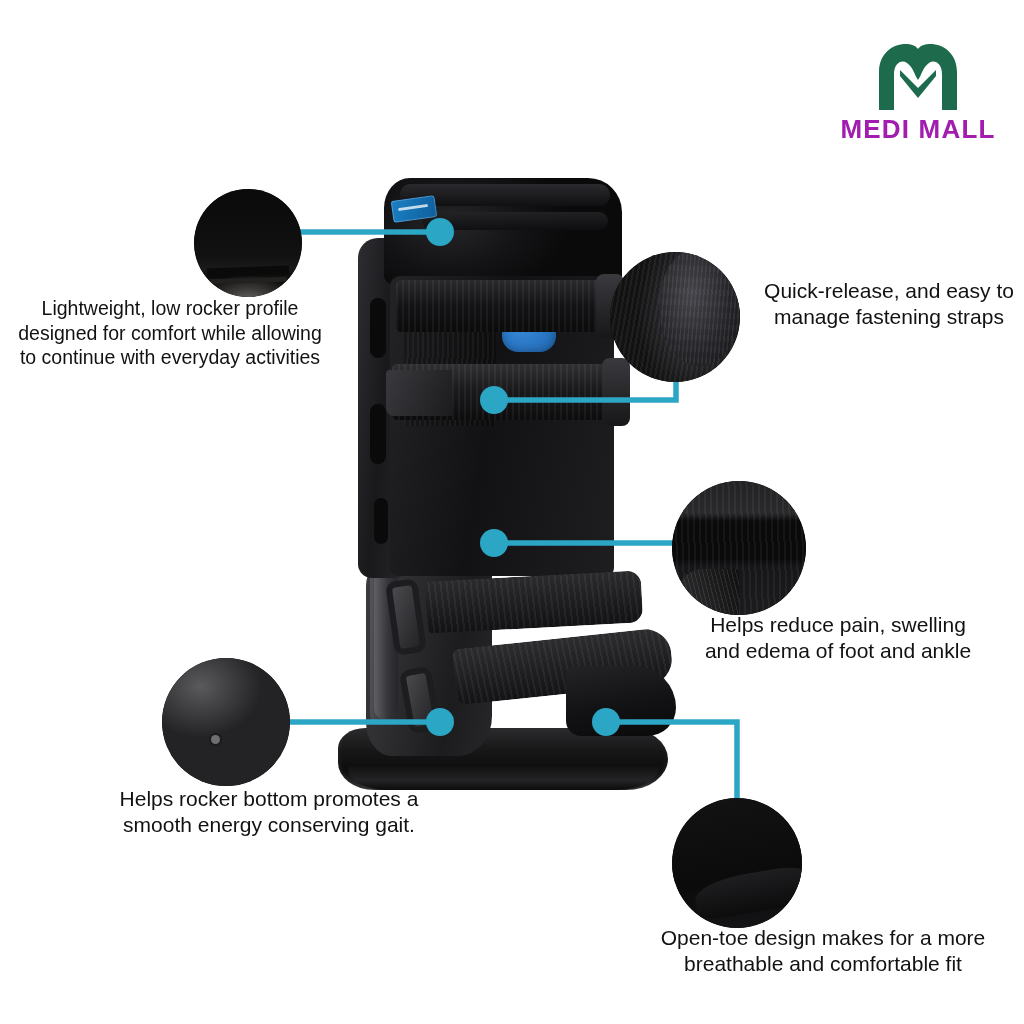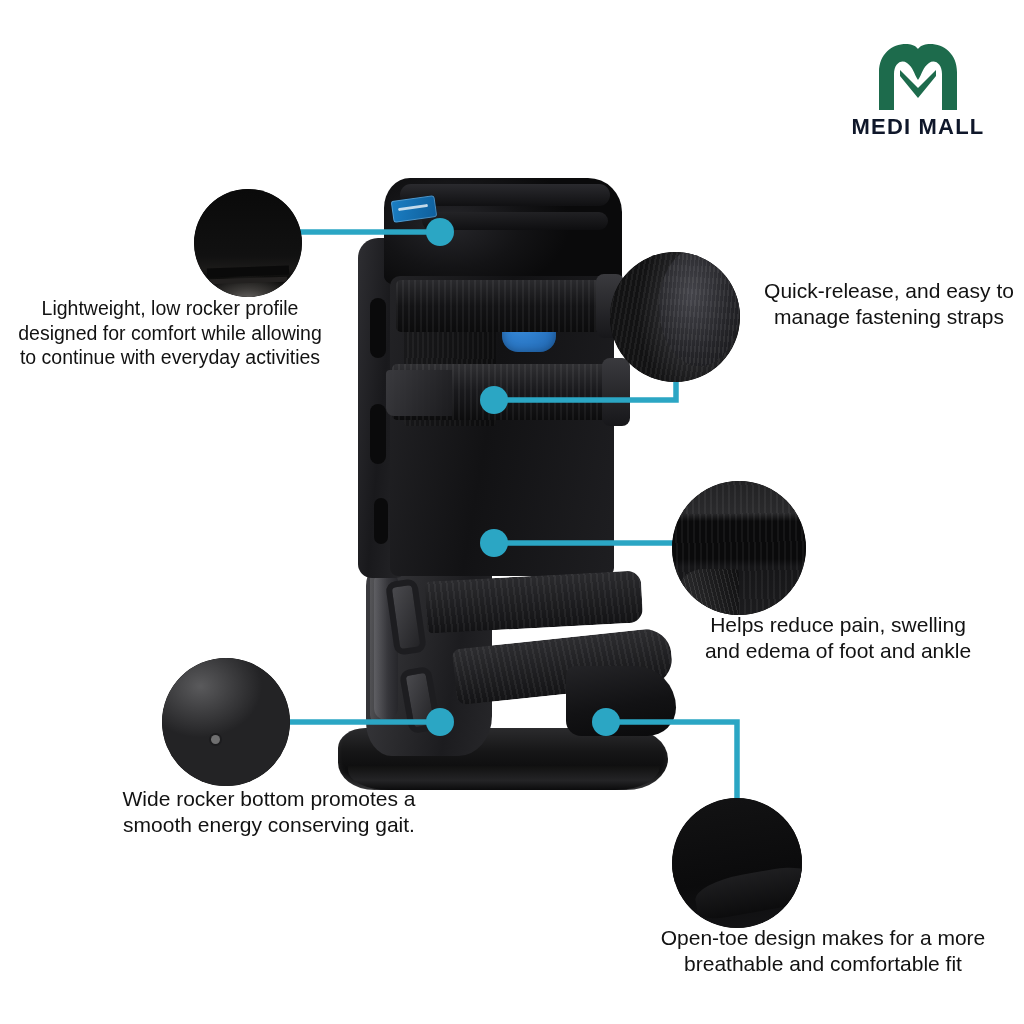--- a/index.html
+++ b/index.html
@@ -8,22 +8,22 @@
     background:#ffffff;
     font-family:"Liberation Sans", sans-serif;
     overflow:hidden;
   }
   #stage{position:relative;width:1024px;height:1024px;background:#fff;}
 
   
   .brand{position:absolute;left:838px;top:36px;width:160px;text-align:center;}
   .brand-mark{width:160px;height:78px;display:block;}
   .brand-name{
-    font-size:22px;letter-spacing:1.2px;font-weight:700;
-    color:#0f172a;margin-top:2px;line-height:1;
+    font-size:26px;letter-spacing:1.2px;font-weight:700;
+    color:#a21caf;margin-top:2px;line-height:1;
   }
 
   
   .caption{position:absolute;color:#121212;line-height:1.26;white-space:pre-line;}
   .cap-lightweight{left:-4px;top:296px;width:348px;text-align:center;font-size:19.5px;}
   .cap-quick{left:744px;top:278px;width:290px;text-align:center;font-size:21px;}
   .cap-swelling{left:648px;top:612px;width:380px;text-align:center;font-size:21px;}
   .cap-rocker{left:78px;top:786px;width:382px;text-align:center;font-size:21px;}
   .cap-opentoe{left:620px;top:925px;width:406px;text-align:center;font-size:21px;}
 
@@ -350,18 +350,18 @@
     <div class="inner"></div>
   </div>
 
   <div class="caption cap-lightweight">Lightweight, low rocker profile
 designed for comfort while allowing
 to continue with everyday activities</div>
   <div class="caption cap-quick">Quick-release, and easy to
 manage fastening straps</div>
   <div class="caption cap-swelling">Helps reduce pain, swelling
 and edema of foot and ankle</div>
-  <div class="caption cap-rocker">Wide rocker bottom promotes a
+  <div class="caption cap-rocker">Helps rocker bottom promotes a
 smooth energy conserving gait.</div>
   <div class="caption cap-opentoe">Open-toe design makes for a more
 breathable and comfortable fit</div>
 
 </div>
 
 </body></html>

